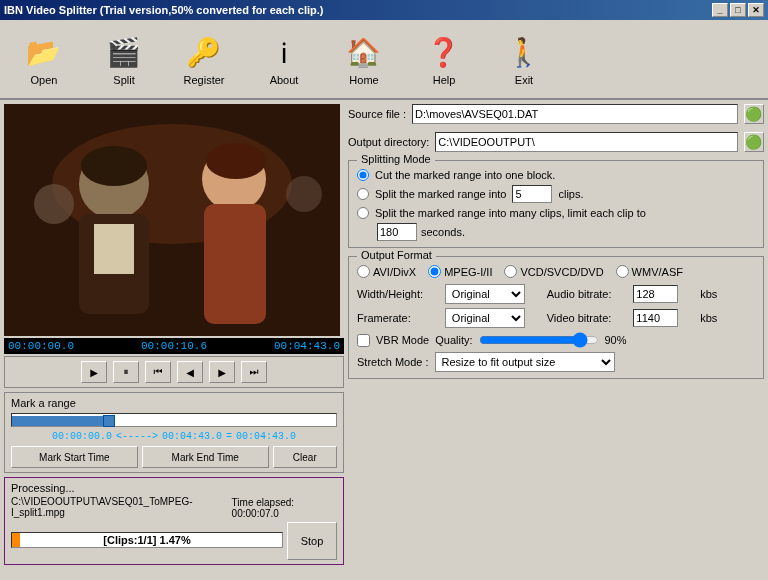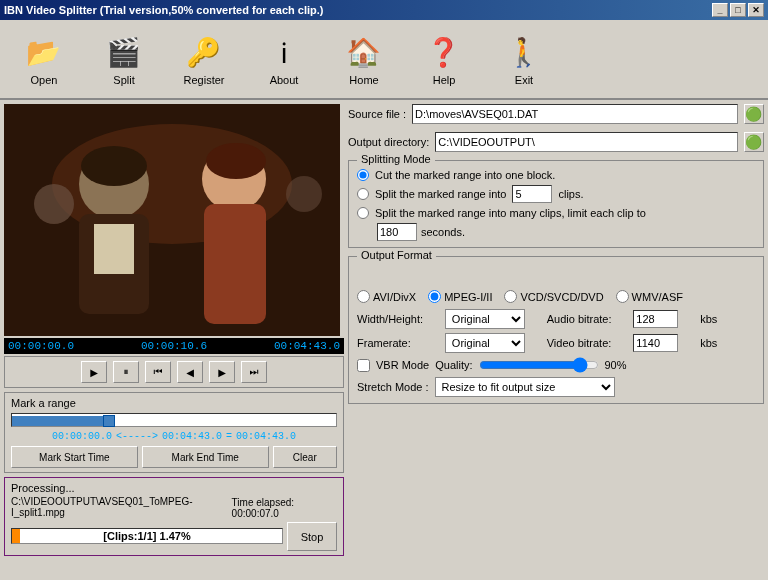--- a/index.html
+++ b/index.html
@@ -311,21 +311,20 @@
       background: #fff;
       font-size: 11px;
       padding: 0 2px;
     }
     
     .format-row {
       display: flex;
       align-items: center;
       gap: 12px;
       font-size: 11px;
-      margin-top: 25px;
     }
     .mpeg-row {
       display: flex;
       align-items: center;
       gap: 12px;
       font-size: 11px;
       margin-bottom: 4px;
     }
     .props-grid {
       display: grid;
@@ -370,21 +369,21 @@
     .stretch-select {
       height: 20px;
       border: 1px solid #888;
       background: #fff;
       font-size: 11px;
       padding: 0 2px;
       width: 180px;
     }
     .stop-btn {
       width: 50px;
-      height: 29px;
+      height: 38px;
       background: #d4d0c8;
       border: 1px solid;
       border-top-color: #fff;
       border-left-color: #fff;
       border-right-color: #888;
       border-bottom-color: #888;
       cursor: pointer;
       font-size: 11px;
     }
     .time-elapsed {

